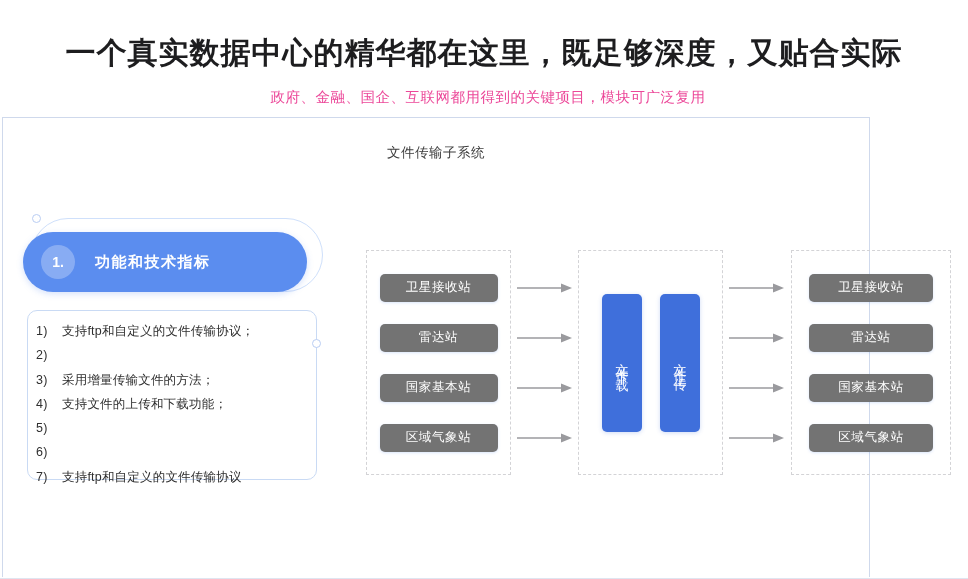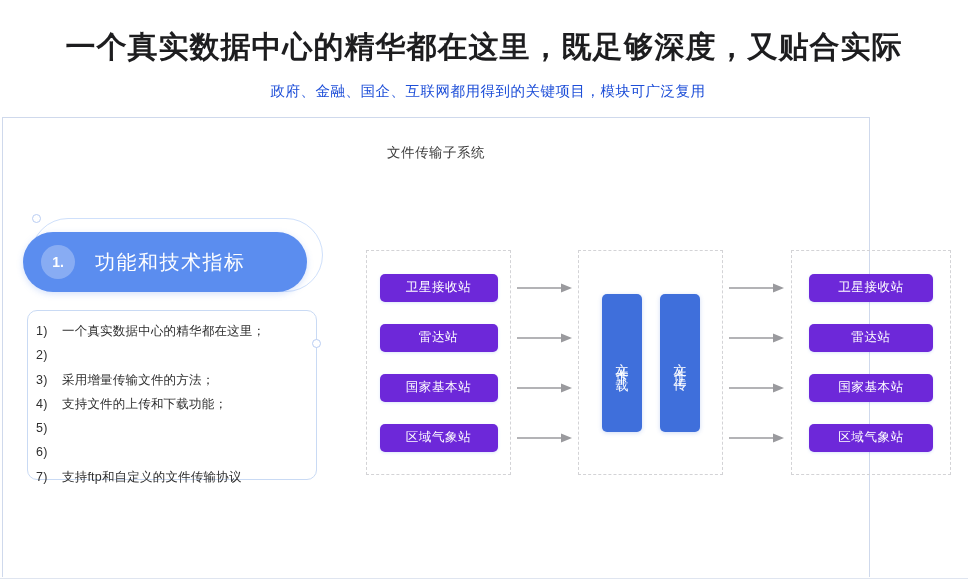--- a/index.html
+++ b/index.html
@@ -22,25 +22,25 @@
     padding-top: 18px;
     text-align: center;
     box-sizing: border-box;
   }
   .header-title {
     font-size: 30px;
     font-weight: bold;
     letter-spacing: 1px;
     color: #1d1d1f;
     line-height: 1.25;
-    margin: 10px;
+    margin: 16px;
   }
   .header-subtitle {
     font-size: 14.5px;
-    color: #1d4ed8;
+    color: #ec4899;
     margin-top: 16px;
     letter-spacing: 0.5px;
     padding-left: 8px;
   }
 
   
   .card {
     position: absolute;
     left: 2px;
     top: 117px;
@@ -111,22 +111,22 @@
     color: #ffffff;
     font-size: 14px;
     font-weight: bold;
     display: flex;
     align-items: center;
     justify-content: center;
     flex: 0 0 auto;
   }
   .pill-label {
     color: #ffffff;
-    font-size: 20px;
-    font-weight: normal;
+    font-size: 15px;
+    font-weight: bold;
     letter-spacing: 1.5px;
     margin-left: 20px;
   }
 
   .list-box {
     position: absolute;
     left: 4px;
     top: 92px;
     width: 290px;
     height: 170px;
@@ -178,21 +178,21 @@
     display: flex;
     flex-direction: column;
     justify-content: center;
     align-items: center;
   }
   .group-left  { left: 0px;   width: 145px; }
   .group-mid   { left: 212px; width: 145px; }
   .group-right { left: 425px; width: 160px; }
 
   .node {
-    background: #6d28d9;
+    background: #737373;
     color: #fff;
     font-size: 12.5px;
     border-radius: 5px;
     display: flex;
     align-items: center;
     justify-content: center;
     letter-spacing: 0.6px;
     box-shadow: 0 1px 3px rgba(91,141,239,0.22);
   }
   .group-left .node, .group-right .node {
@@ -271,21 +271,21 @@
     <div class="pill">
       <div class="pill-num">1.</div>
       <div class="pill-label">功能和技术指标</div>
     </div>
 
     <div class="list-box">
       <span class="list-dot"></span>
 
       <div class="list-item">
         <span class="list-idx">1)</span>
-        <span>一个真实数据中心的精华都在这里；</span>
+        <span>支持ftp和自定义的文件传输协议；</span>
       </div>
       <div class="list-item">
         <span class="list-idx">2)</span>
       </div>
       <div class="list-item">
         <span class="list-idx">3)</span>
         <span>采用增量传输文件的方法；</span>
       </div>
       <div class="list-item">
         <span class="list-idx">4)</span>

